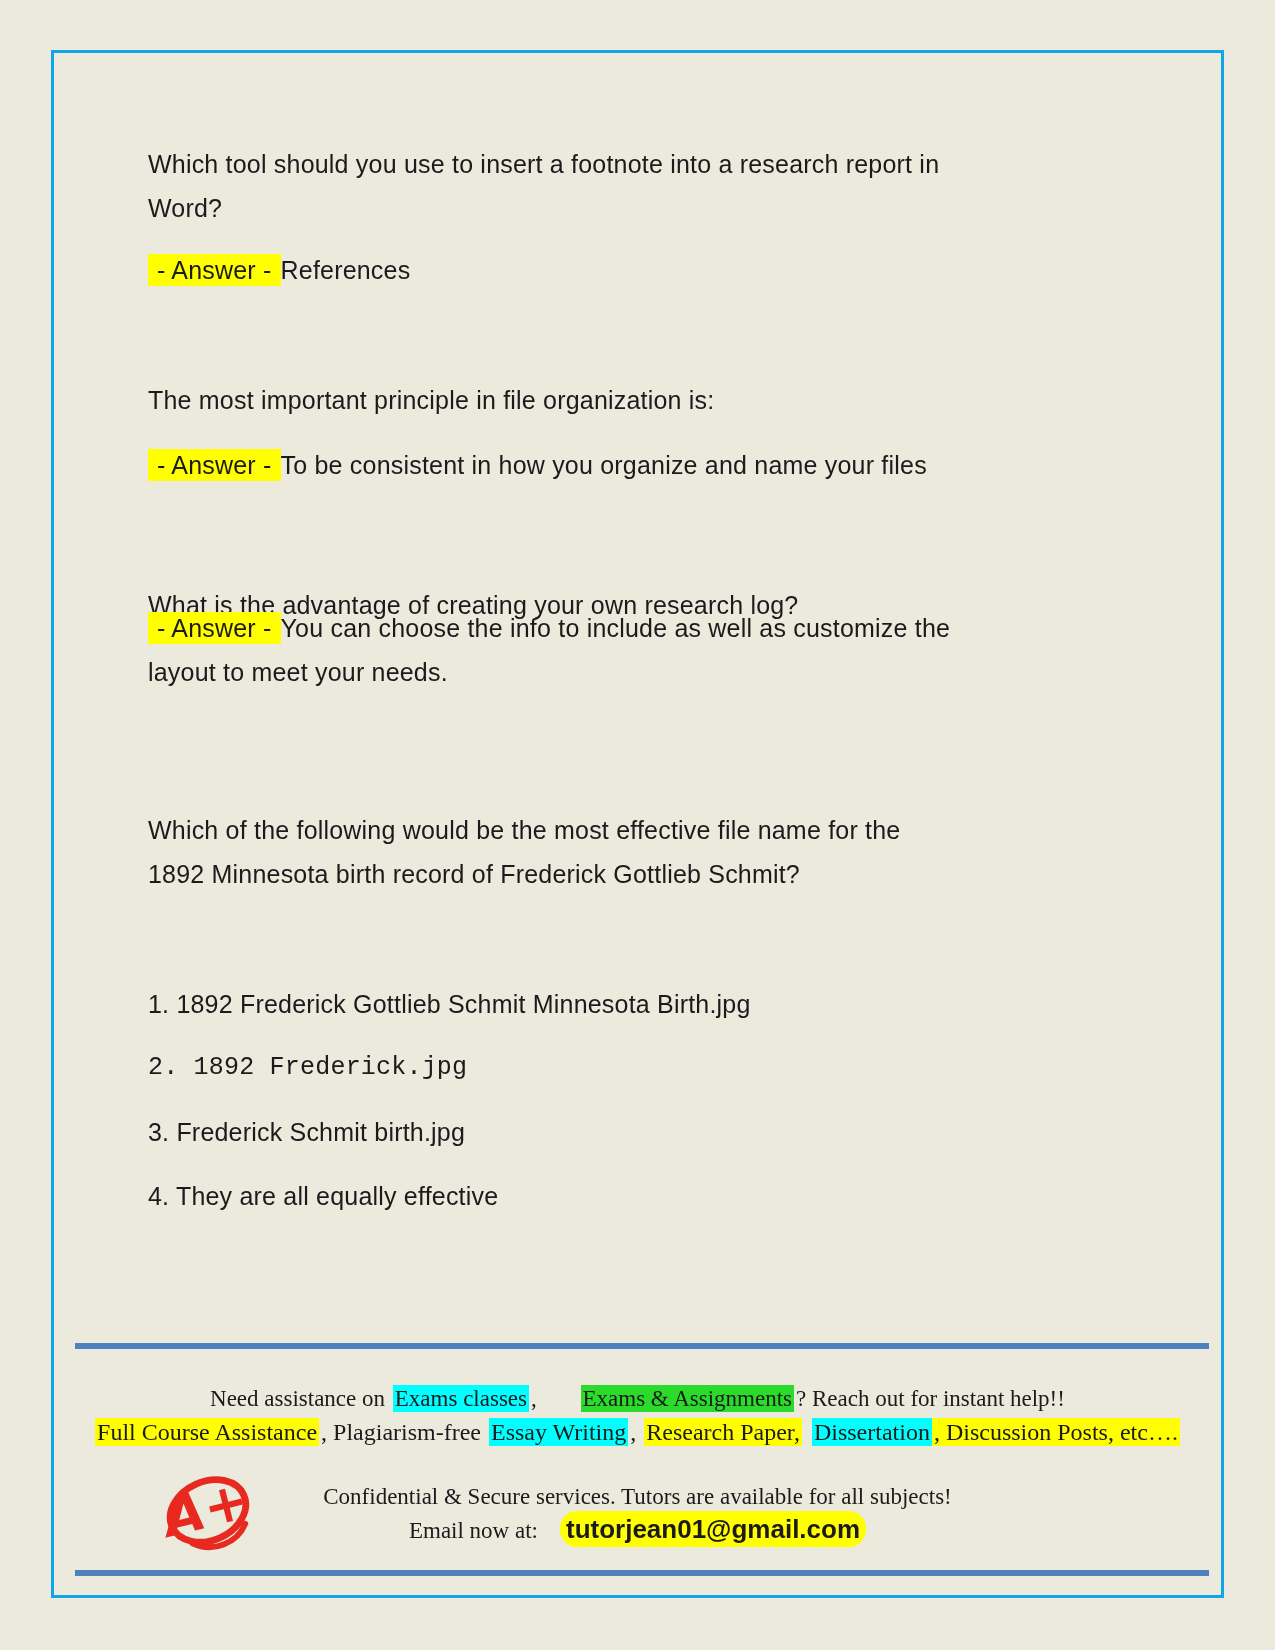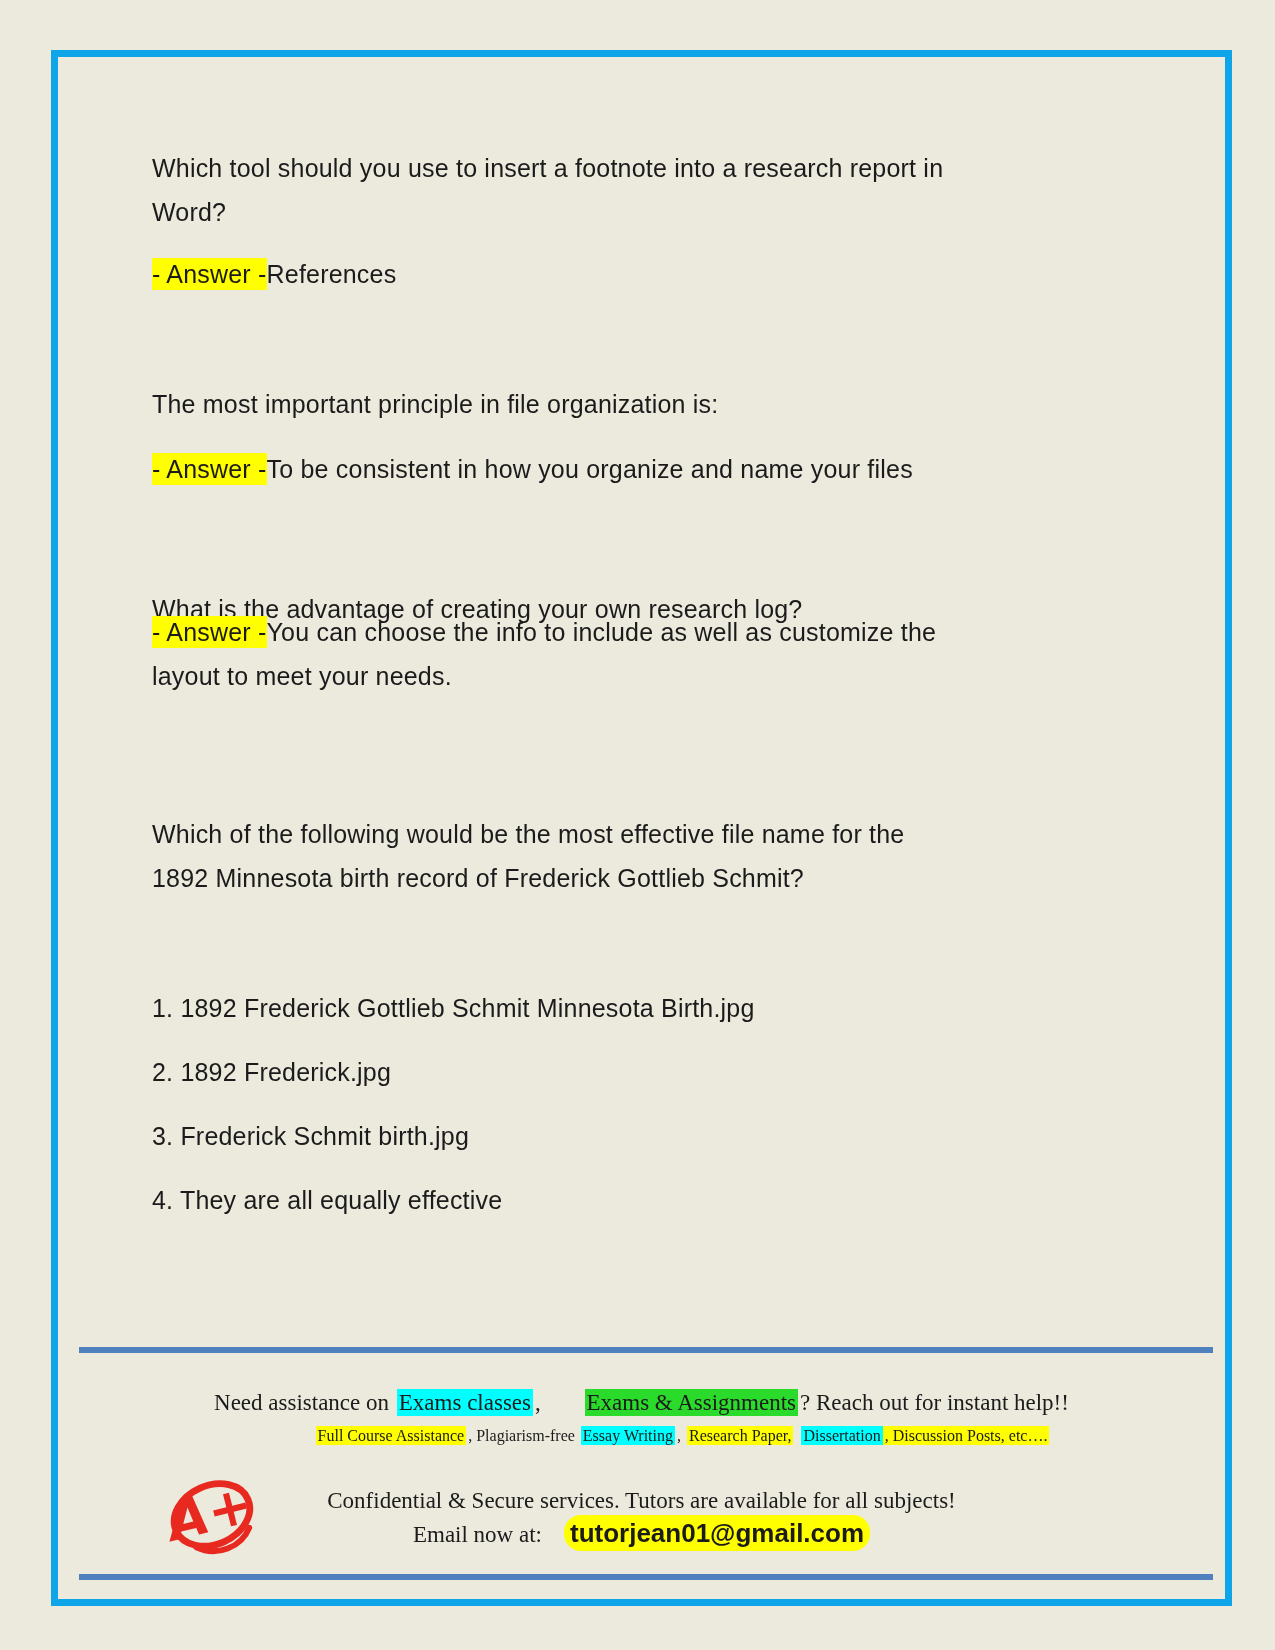--- a/index.html
+++ b/index.html
@@ -8,67 +8,67 @@
     background:#ECE9DD;
     font-family:"Liberation Sans",sans-serif;
     color:#1b1b1b;
     overflow:hidden;
     position:relative;
   }
   .frame{
     position:absolute;
     left:51px;top:50px;
     width:1167px;height:1542px;
-    border:7px solid #0ea5e9;
+    border:3px solid #0ea5e9;
     background:#ECE9DD;
   }
   .content-block{
     position:absolute;
     left:94px;
     width:1030px;
     font-size:25px;
     line-height:44px;
     letter-spacing:0.2px;
   }
   .content-block .line{white-space:nowrap;}
   .q1{top:89px;}
   .a1{top:195px;}
   .q2{top:325px;}
   .a2{top:390px;}
   .q3{top:530px;}
   .a3{top:553px;}
   .q4{top:755px;}
   .opt1{top:929px;}
-  .opt2{top:993px;}
+  .opt2{top:993px;font-family:Liberation Mono, monospace;}
   .opt3{top:1057px;}
   .opt4{top:1121px;}
   .hl-yellow{background:#FFFF00;}
   .hl-cyan{background:#00FFFF;}
   .hl-green{background:#2BDB2B;margin-left:36px;}
-  .answer-label{padding:2px 0;}
+  .answer-label{padding:2px 9px;}
   .rule{
     position:absolute;
     left:21px;
     width:1134px;
     height:6px;
     background:#4E81BD;
   }
   .rule-top{top:1290px;}
   .rule-bottom{top:1517px;}
   .footer-line{
     position:absolute;
     left:0;width:100%;
     text-align:center;
     font-family:"Liberation Serif",serif;
     font-size:23px;
     line-height:32px;
     white-space:nowrap;
   }
   .footer-1{top:1330px;}
-  .footer-2{top:1363px;font-size:16px;padding-left:41px;}
+  .footer-2{top:1363px;font-size:24px;}
   .footer-3{top:1428px;}
   .footer-4{top:1460px;}
   .footer-2 span,.footer-1 span{padding:1px 2px;}
   .email-label{font-family:"Liberation Serif",serif;}
   .email-value{
     font-family:"Liberation Sans",sans-serif;
     font-weight:bold;
     font-size:26px;
     background:#FFFF00;
     padding:3px 6px;

